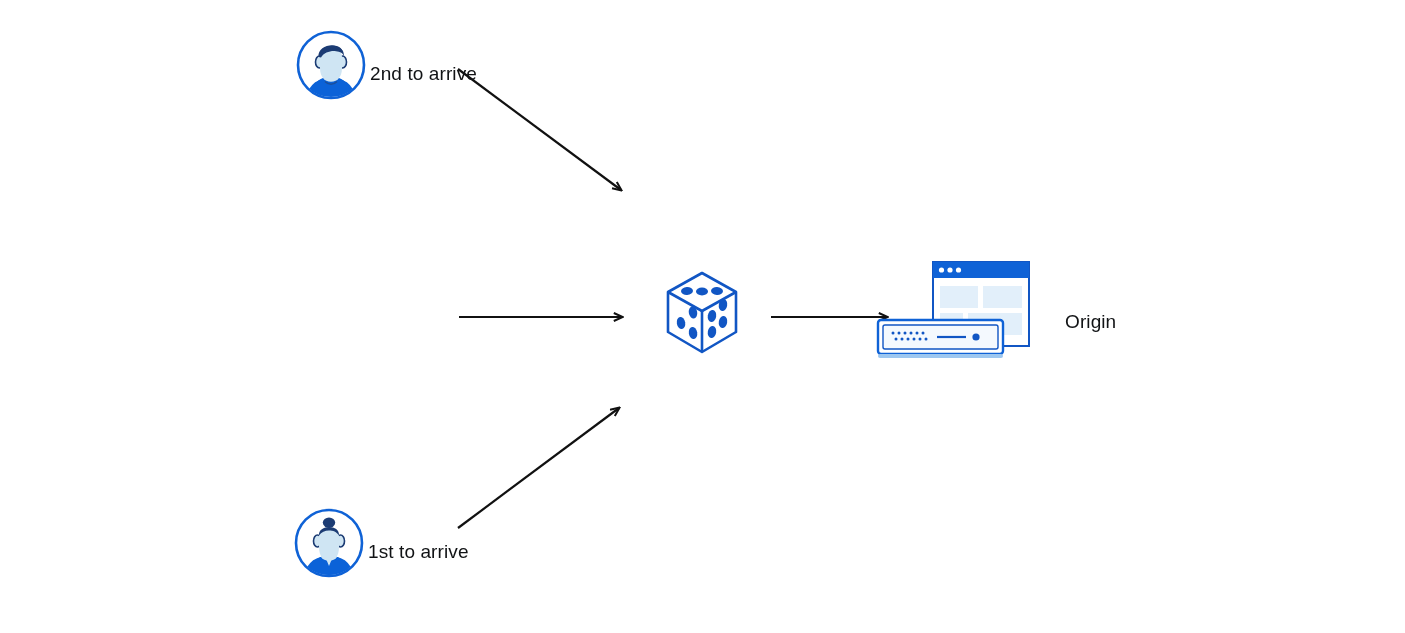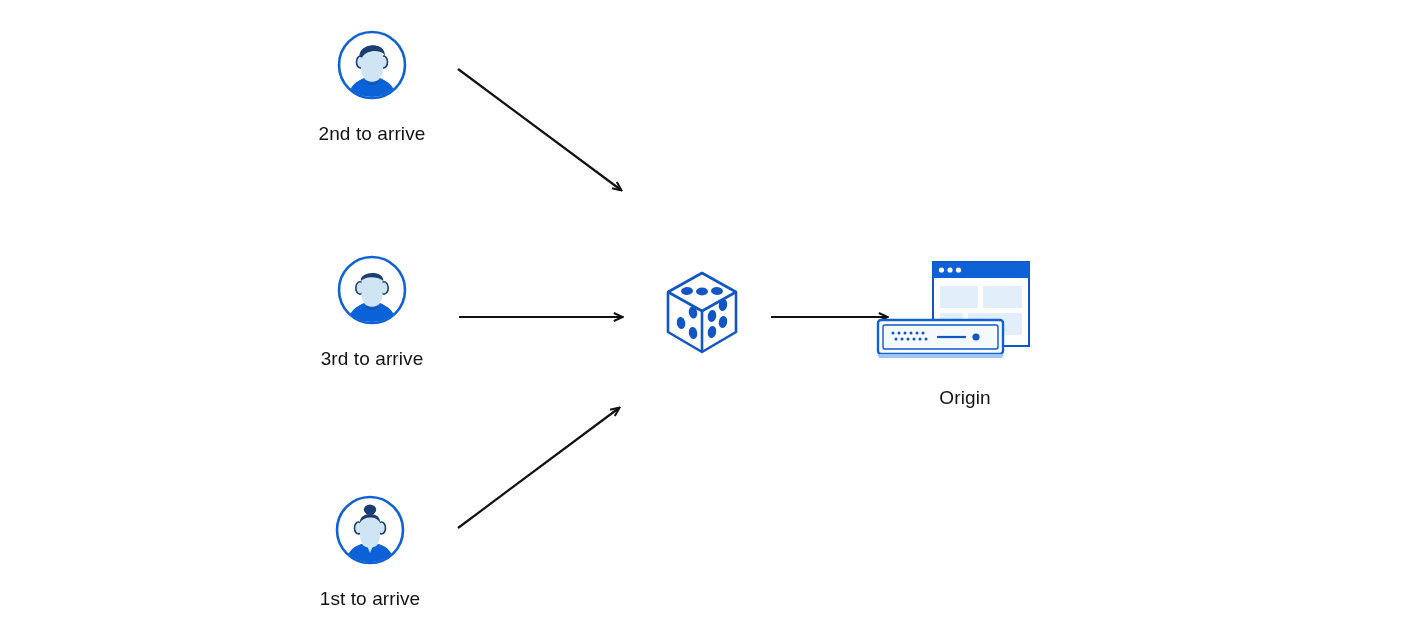--- a/index.html
+++ b/index.html
@@ -17,21 +17,21 @@
   }
   #canvas {
     position: absolute;
     inset: 0;
     width: 1405px;
     height: 633px;
   }
   .node {
     position: absolute;
     display: flex;
-    flex-direction: column;
+    flex-direction: row;
     align-items: center;
   }
   .node-label {
     font-size: 19px;
     line-height: 24px;
     color: #111315;
     letter-spacing: 0.1px;
     white-space: nowrap;
     text-align: center;
   }
@@ -82,43 +82,22 @@
           <path d="M26.5 31 C25 17 53 14 52 31 C51.4 27 48 25.6 44 25.2 C38 24.6 32 26.6 29 31.6 Z" fill="#1c3c74"></path>
           <path d="M28.6 27.5 C33 21.5 45 20.5 51.5 26.5 C50 22 45 19.5 39.5 19.7 C34 19.9 29.8 22.8 28.6 27.5 Z" fill="#1c3c74"></path>
           <path d="M31 52 C34 57 44 57 47 52 C53 54 58 60 59 70 L19 70 C20 60 25 54 31 52 Z" fill="#0b62d8"></path>
           <path d="M33 55.5 C36 59 42 59 45 55.5" fill="none" stroke="#1b4f9c" stroke-width="1.5"></path>
         </g>
       </svg>
     </span>
     <span class="node-label">2nd to arrive</span>
   </div>
 
-  <div class="node avatar-node" style="left:292px; top:251px;">
-    <span class="icon-box">
-      <svg width="78" height="78" viewBox="0 0 78 78" xmlns="http://www.w3.org/2000/svg">
-        <circle cx="39" cy="39" r="33" fill="#ffffff" stroke="#0f62d6" stroke-width="2.6"></circle>
-        <clipPath id="c2">
-            <circle cx="39" cy="39" r="32"></circle>
-          </clipPath>
-        <g clip-path="url(#c2)">
-          <path d="M14 78 C14 59 25 52 39 52 C53 52 64 59 64 78 Z" fill="#0b62d8"></path>
-          <path d="M31 45 L47 45 L47 56 C47 59 31 59 31 56 Z" fill="#cfe5f3"></path>
-          <ellipse cx="27" cy="37" rx="4.2" ry="6.2" fill="#cfe5f3" stroke="#1c3c74" stroke-width="1.6"></ellipse>
-          <ellipse cx="51" cy="37" rx="4.2" ry="6.2" fill="#cfe5f3" stroke="#1c3c74" stroke-width="1.6"></ellipse>
-          <path d="M28.5 31 C28.5 20 49.5 20 49.5 31 L49.5 42 C49.5 52 44 56 39 56 C34 56 28.5 52 28.5 42 Z" fill="#cfe5f3"></path>
-          <path d="M27.8 30 C27 19.5 51 19 50.4 30 C47 27.2 42 26.2 38 26.3 C34 26.4 30.4 27.6 27.8 30 Z" fill="#1c3c74"></path>
-          <path d="M31 52 C34 57 44 57 47 52 C53 54 58 60 59 70 L19 70 C20 60 25 54 31 52 Z" fill="#0b62d8"></path>
-          <path d="M33 55.5 C36 59 42 59 45 55.5" fill="none" stroke="#1b4f9c" stroke-width="1.5"></path>
-        </g>
-      </svg>
-    </span>
-    <span class="node-label">3rd to arrive</span>
-  </div>
 
-  <div class="node avatar-node" style="left:290px; top:491px;">
+  <div class="node avatar-node" style="left:290px; top:504px;">
     <span class="icon-box">
       <svg width="78" height="78" viewBox="0 0 78 78" xmlns="http://www.w3.org/2000/svg">
         <circle cx="39" cy="39" r="33" fill="#ffffff" stroke="#0f62d6" stroke-width="2.6"></circle>
         <clipPath id="c3">
             <circle cx="39" cy="39" r="32"></circle>
           </clipPath>
         <g clip-path="url(#c3)">
           <path d="M14 78 C14 59 25 52 39 52 C53 52 64 59 64 78 Z" fill="#0b62d8"></path>
           <path d="M31 45 L47 45 L47 57 C47 60 31 60 31 57 Z" fill="#cfe5f3"></path>
           <ellipse cx="27.5" cy="37" rx="4" ry="6" fill="#cfe5f3" stroke="#1c3c74" stroke-width="1.6"></ellipse>

